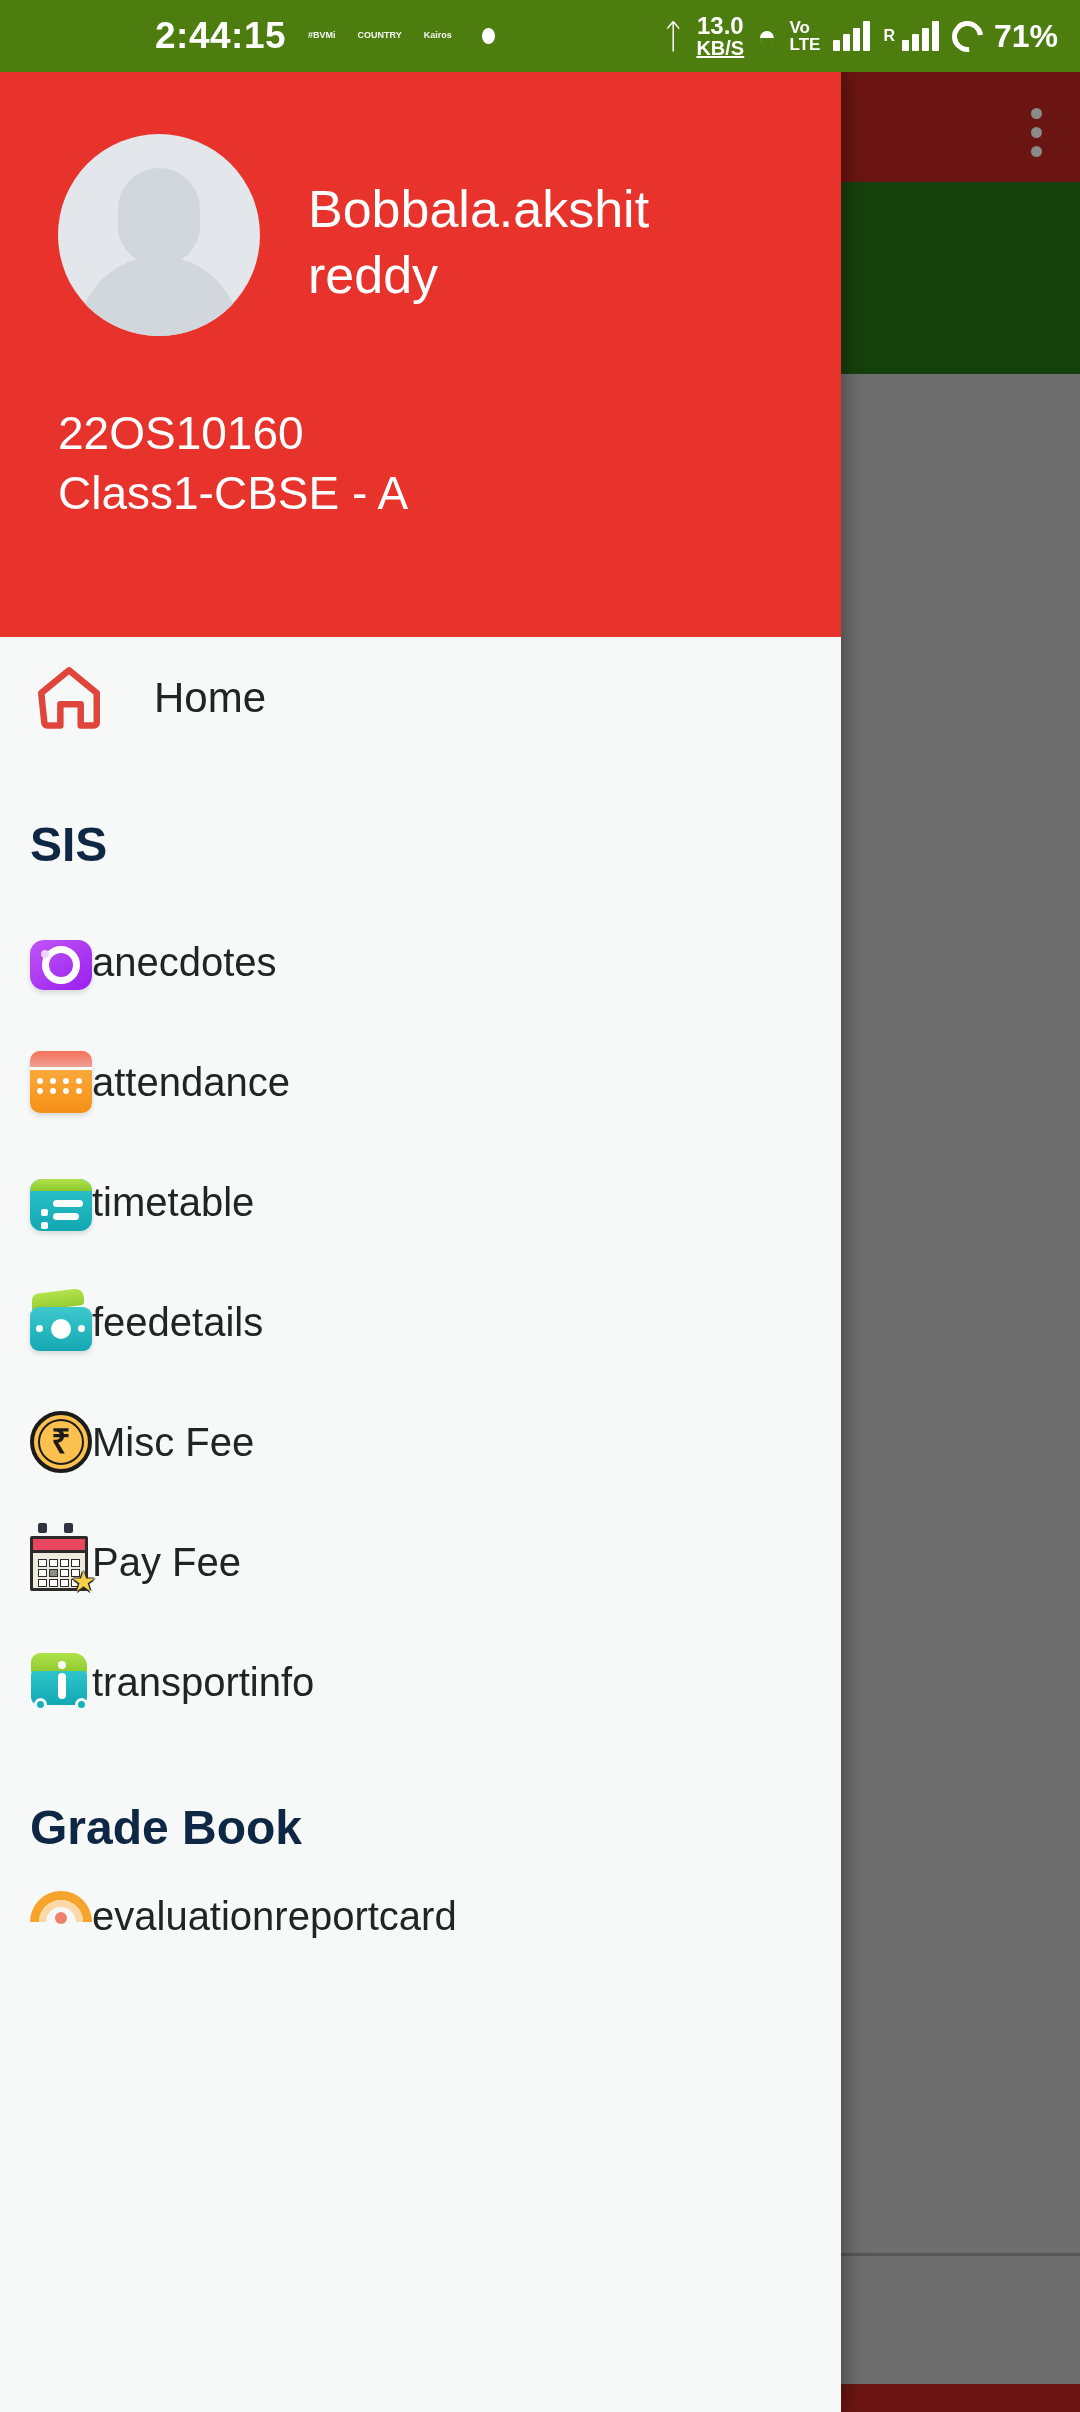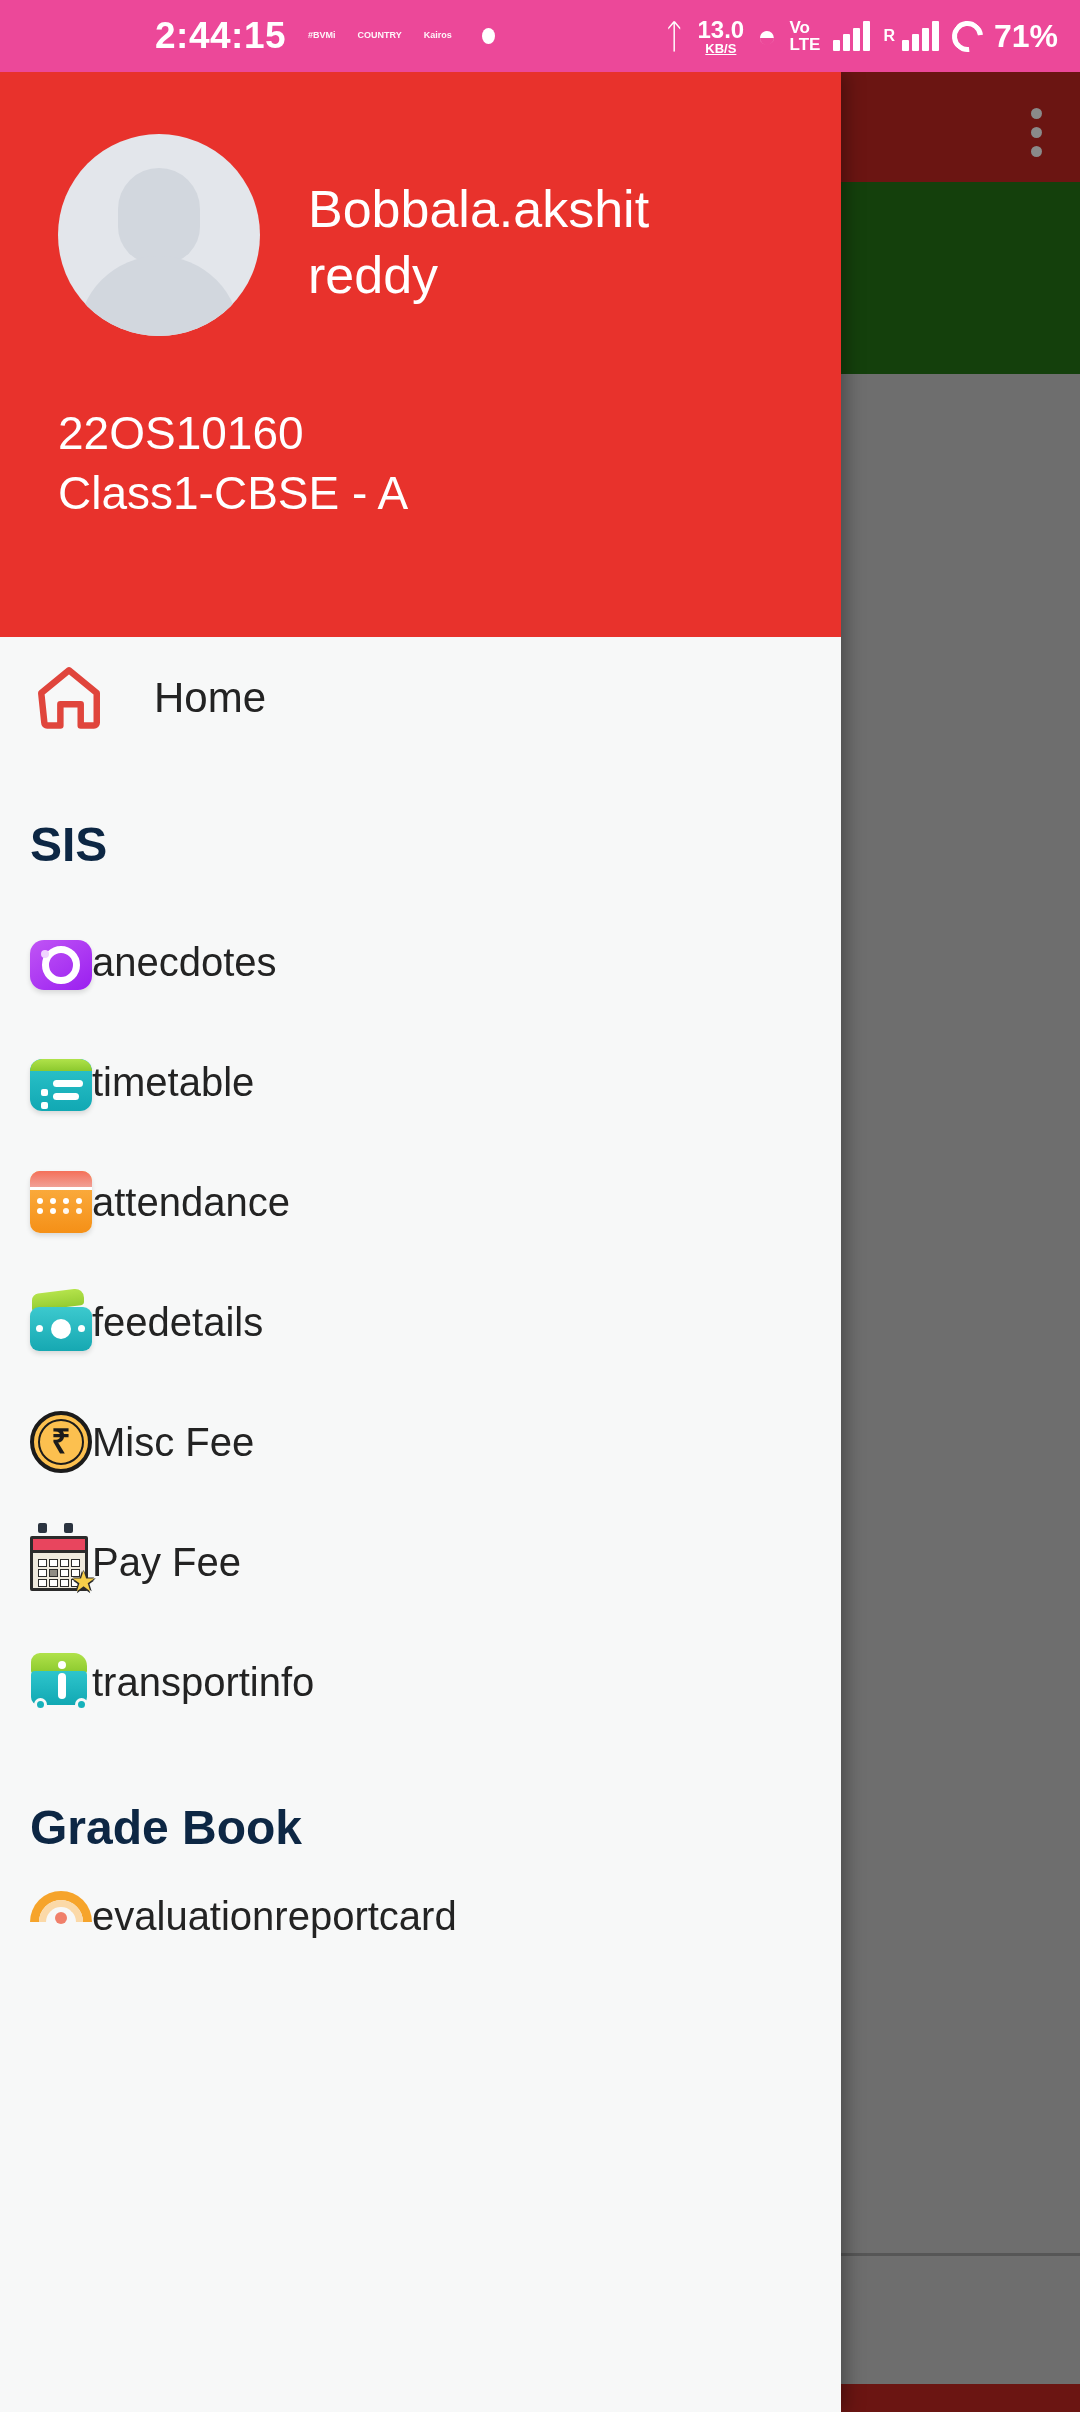--- a/index.html
+++ b/index.html
@@ -40,30 +40,30 @@
   }
   #bg-ig::after {
     content:""; position:absolute; top:13px; right:13px;
     width:7px; height:7px; border-radius:50%; background:rgba(255,255,255,.85);
   }
   #bg-bottombar { position:absolute; left:545px; right:0; bottom:0; height:28px; background:#6b1512; }
 
   
   #statusbar {
     position:absolute; left:0; top:0; width:1080px; height:72px;
-    background:#ec4899; color:#fff;
+    background:#4d7c0f; color:#fff;
     display:flex; align-items:center; z-index:40;
   }
   #clock { margin-left:155px; font-size:37px; font-weight:700; letter-spacing:.5px; }
   .tiny-logo { margin-left:22px; font-size:9px; line-height:1.05; text-align:center; opacity:.95; font-weight:700; }
   .dot-ind { margin-left:30px; width:13px; height:16px; border-radius:50%; background:#fff; }
   .sb-right { margin-left:auto; margin-right:22px; display:flex; align-items:center; gap:13px; }
   .bt-icon { font-size:34px; line-height:1; }
   .netspeed { font-size:24px; font-weight:700; line-height:1; text-align:center; }
-  .netspeed small { display:block; font-size:13px; font-weight:700;text-decoration:underline; }
+  .netspeed small { display:block; font-size:20px; font-weight:700;text-decoration:underline; }
   .wifi { font-size:32px; line-height:1; }
   .volte { font-size:17px; font-weight:700; line-height:1.02; text-align:left; }
   .bars { display:flex; align-items:flex-end; gap:3px; height:30px; }
   .bars i { width:7px; background:#fff; border-radius:1px; display:block; }
   .bars i:nth-child(1){height:11px;} .bars i:nth-child(2){height:17px;}
   .bars i:nth-child(3){height:23px;} .bars i:nth-child(4){height:30px;}
   .roam { font-size:16px; font-weight:700; margin-right:-6px; }
   .batt-ring {
     width:31px; height:31px; border-radius:50%;
     border:5px solid #fff; border-right-color:transparent; transform:rotate(38deg);
@@ -369,51 +369,51 @@
     </div>
 
     <div class="section-title">SIS</div>
 
     <div class="menu-row">
       <div class="ico ico-camera"></div>
       <div class="label">anecdotes</div>
     </div>
 
     <div class="menu-row">
+      <div class="ico ico-calendar">
+        <div class="top"></div>
+        <div class="dots">
+            <i></i>
+            <i></i>
+            <i></i>
+            <i></i>
+            <i></i>
+            <i></i>
+            <i></i>
+            <i></i>
+          </div>
+      </div>
+      <div class="label">attendance</div>
+    </div>
+
+    <div class="menu-row">
       <div class="ico ico-list">
         <div class="cap"></div>
         <div class="rows">
             <span></span>
             <span></span>
           </div>
         <div class="bul">
             <i></i>
             <i></i>
           </div>
       </div>
       <div class="label">timetable</div>
     </div>
 
-    <div class="menu-row">
-      <div class="ico ico-calendar">
-        <div class="top"></div>
-        <div class="dots">
-            <i></i>
-            <i></i>
-            <i></i>
-            <i></i>
-            <i></i>
-            <i></i>
-            <i></i>
-            <i></i>
-          </div>
-      </div>
-      <div class="label">attendance</div>
-    </div>
-
 
     <div class="menu-row">
       <div class="ico ico-cash">
         <div class="flap"></div>
           <div class="body"></div>
       </div>
       <div class="label">feedetails</div>
     </div>
 
     <div class="menu-row">

